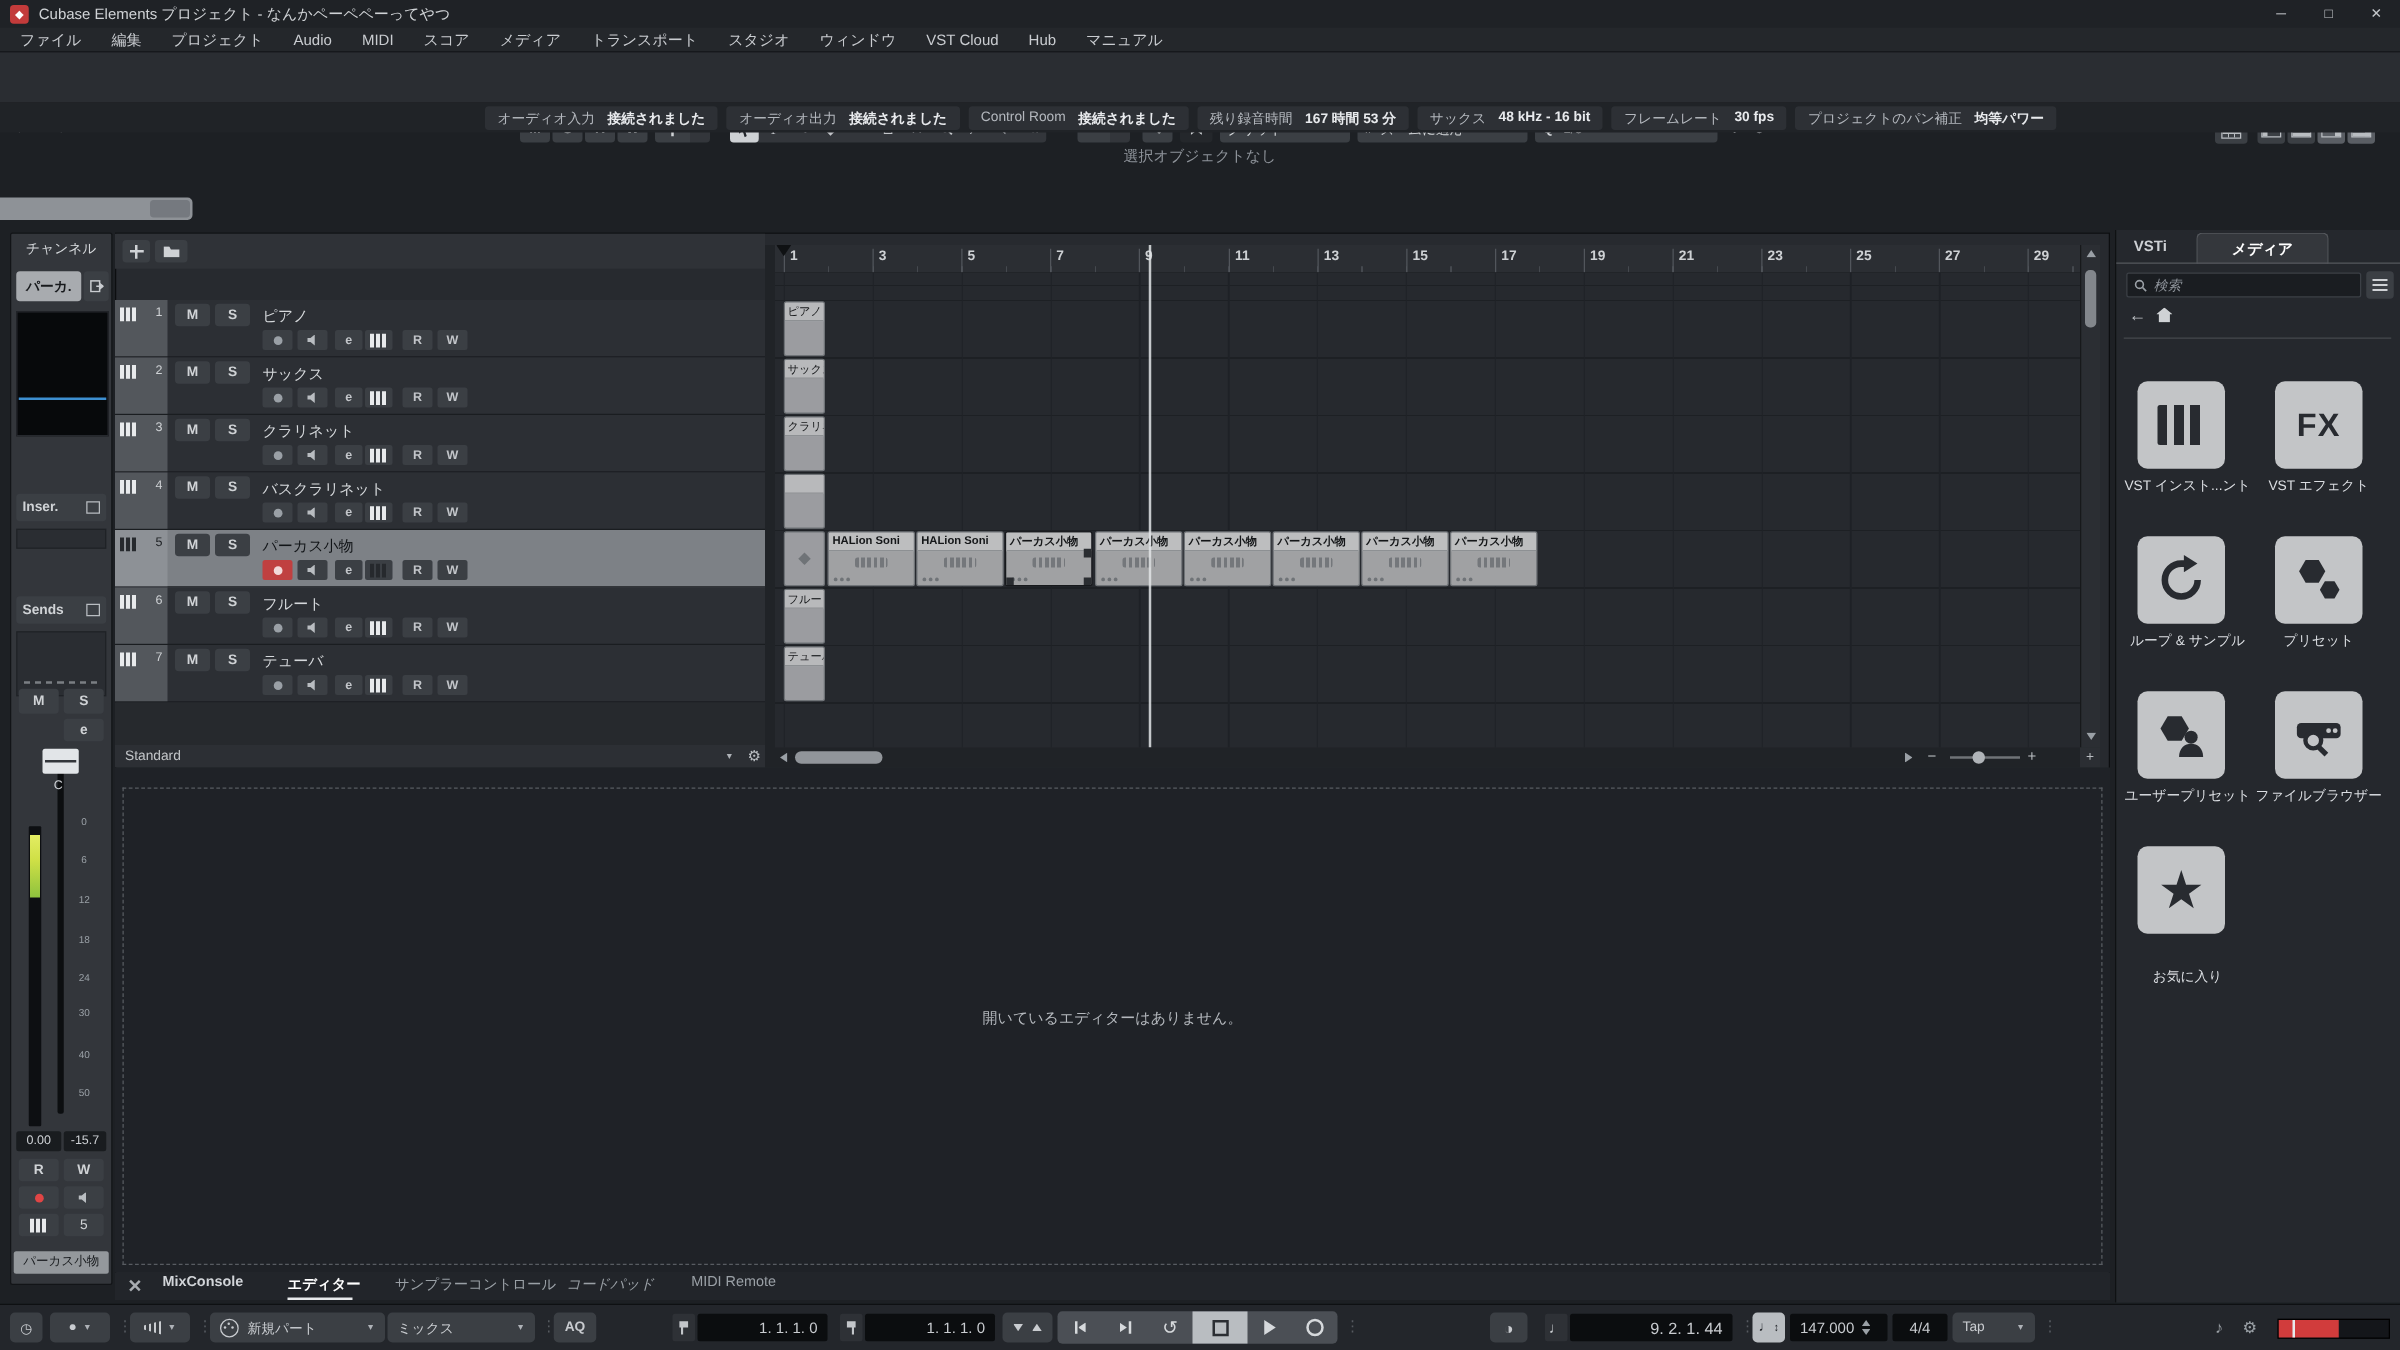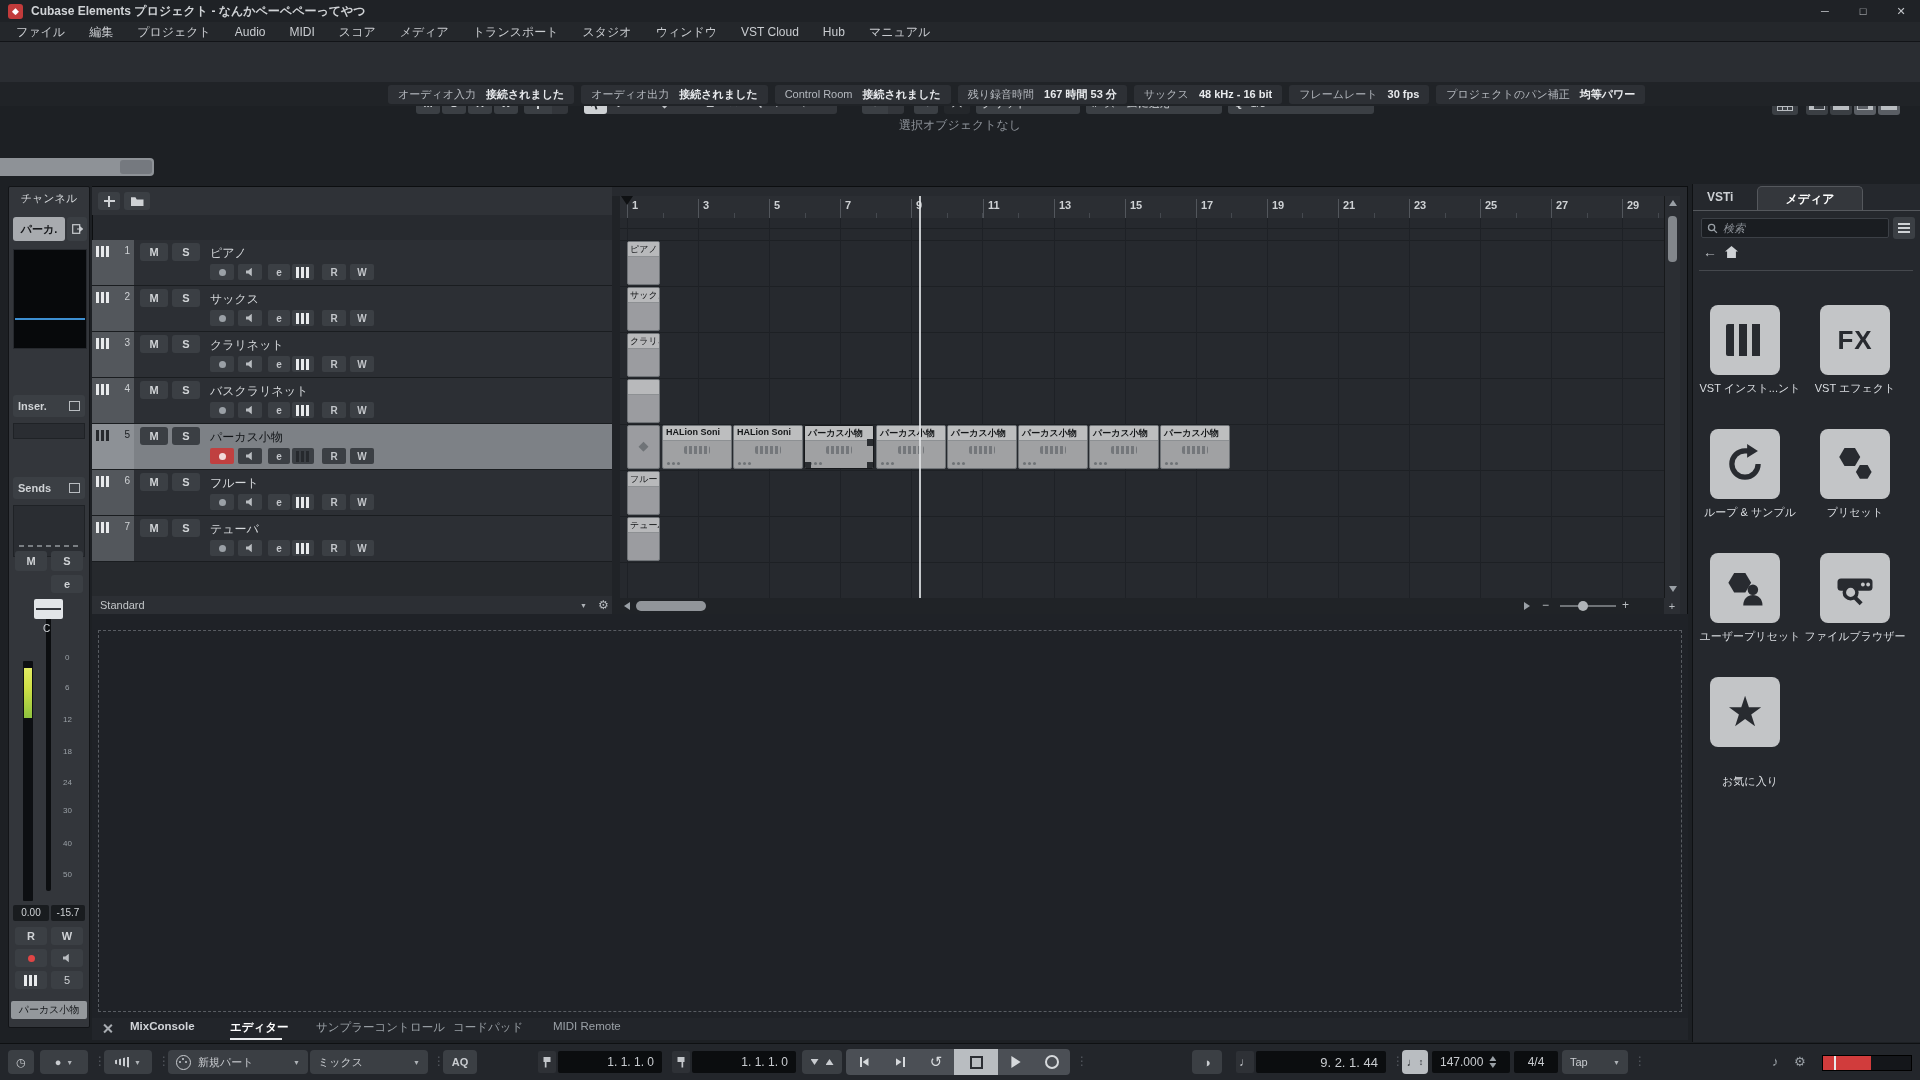--- a/index.html
+++ b/index.html
@@ -140,21 +140,21 @@
   .zrect .b{position:absolute;background:#b9bdc1;}
   .gridic{width:14px;height:11px;border:1px solid #b9bdc1;background:linear-gradient(90deg,transparent 0 4px,#b9bdc1 4px 5px,transparent 5px 9px,#b9bdc1 9px 10px,transparent 10px),linear-gradient(180deg,transparent 0 3px,#b9bdc1 3px 4px,transparent 4px 7px,#b9bdc1 7px 8px,transparent 8px);}
 </style>
 </head>
 <body>
 
 <div class="screen">
 
   <div class="a titlebar">
     <div class="logo">◆</div>
-    <div class="tx" style="font-size:12px;color:#d0d3d6;font-weight:bold;">Cubase Elements プロジェクト - なんかペーペペーってやつ</div>
+    <div class="tx" style="font-size:12px;color:#d0d3d6;">Cubase Elements プロジェクト - なんかペーペペーってやつ</div>
     <div style="flex:1"></div>
     <div class="wbtn">─</div>
     <div class="wbtn">□</div>
     <div class="wbtn">✕</div>
   </div>
 
   <div class="a menubar">
     <span class="mi">ファイル</span>
     <span class="mi">編集</span>
     <span class="mi">プロジェクト</span>
@@ -651,27 +651,28 @@
     <span class="tri rt a" style="left:904px;top:4px;"></span>
     <span class="a" style="left:922px;top:0;color:#b9bdc1;font-size:12px;">−</span>
     <div class="a" style="left:940px;top:7px;width:56px;height:2px;background:#6f7377;"></div>
     <div class="a" style="left:958px;top:3px;width:10px;height:10px;border-radius:50%;background:#b0b4b8;"></div>
     <span class="a" style="left:1002px;top:0;color:#b9bdc1;font-size:12px;">+</span>
   </div>
   <div class="a" style="left:1664px;top:598px;width:16px;height:16px;background:#2b2e33;display:flex;align-items:center;justify-content:center;color:#b9bdc1;font-size:11px;">+</div>
 
   <div class="a lowzone"></div>
   <div class="a dashed"></div>
+  <div class="a emptytxt">開いているエディターはありません。</div>
   <div class="a tabsrow">
     <span class="xicon" style="left:10px;top:5px;"></span>
     <span class="ltab" style="left:38px;font-weight:bold;color:#d2d5d9;">MixConsole</span>
     <span class="ltab on" style="left:138px;font-weight:bold;">エディター</span>
     <span class="uline" style="left:138px;width:52px;"></span>
     <span class="ltab" style="left:224px;">サンプラーコントロール</span>
-    <span class="ltab" style="left:361px;">コードパッド</span>
+    <span class="ltab" style="left:361px;font-style:italic;">コードパッド</span>
     <span class="ltab" style="left:461px;">MIDI Remote</span>
   </div>
 
   <div class="a rpanel">
     <span class="rtab" style="left:14px;top:6px;color:#cdd0d4;">VSTi</span>
     <div class="mediatab">メディア</div>
     <div class="a" style="left:0;top:26px;width:228px;height:1px;background:#55585d;"></div>
 
     <div class="searchbox">
       <svg width="11" height="11" viewBox="0 0 12 12">

